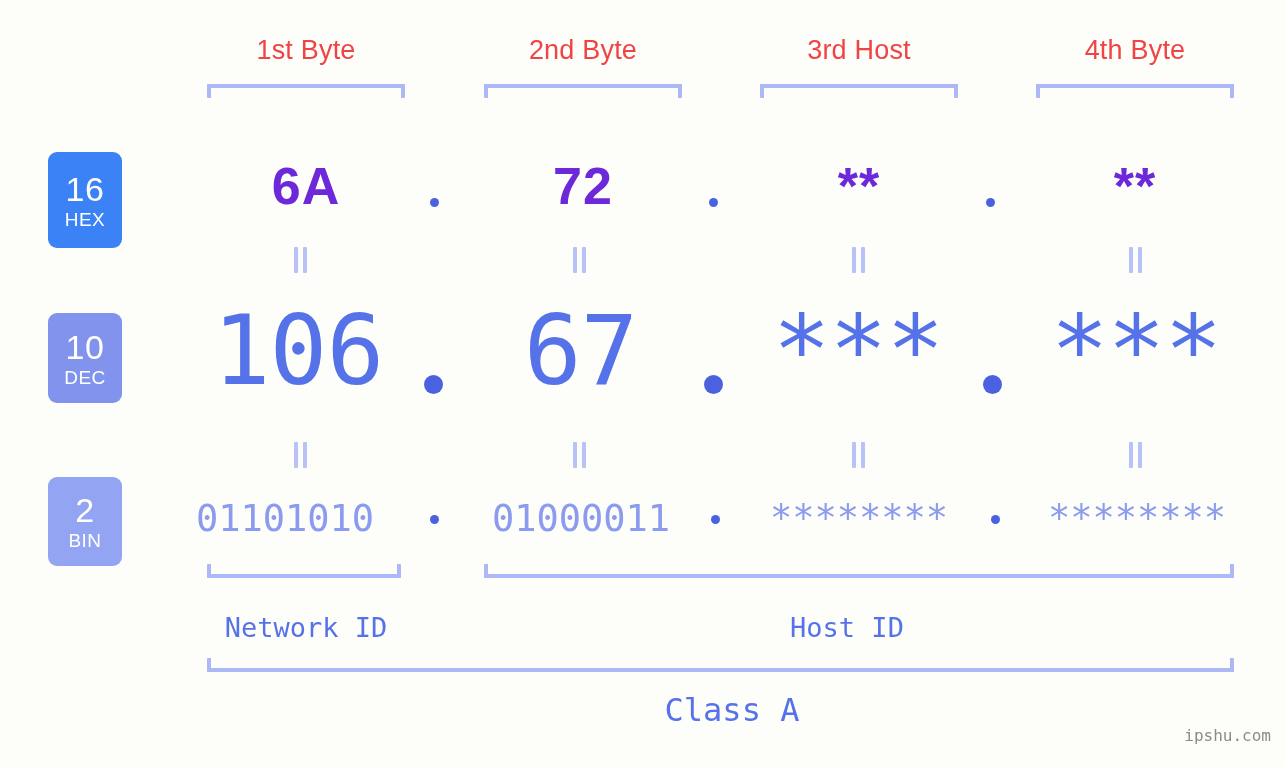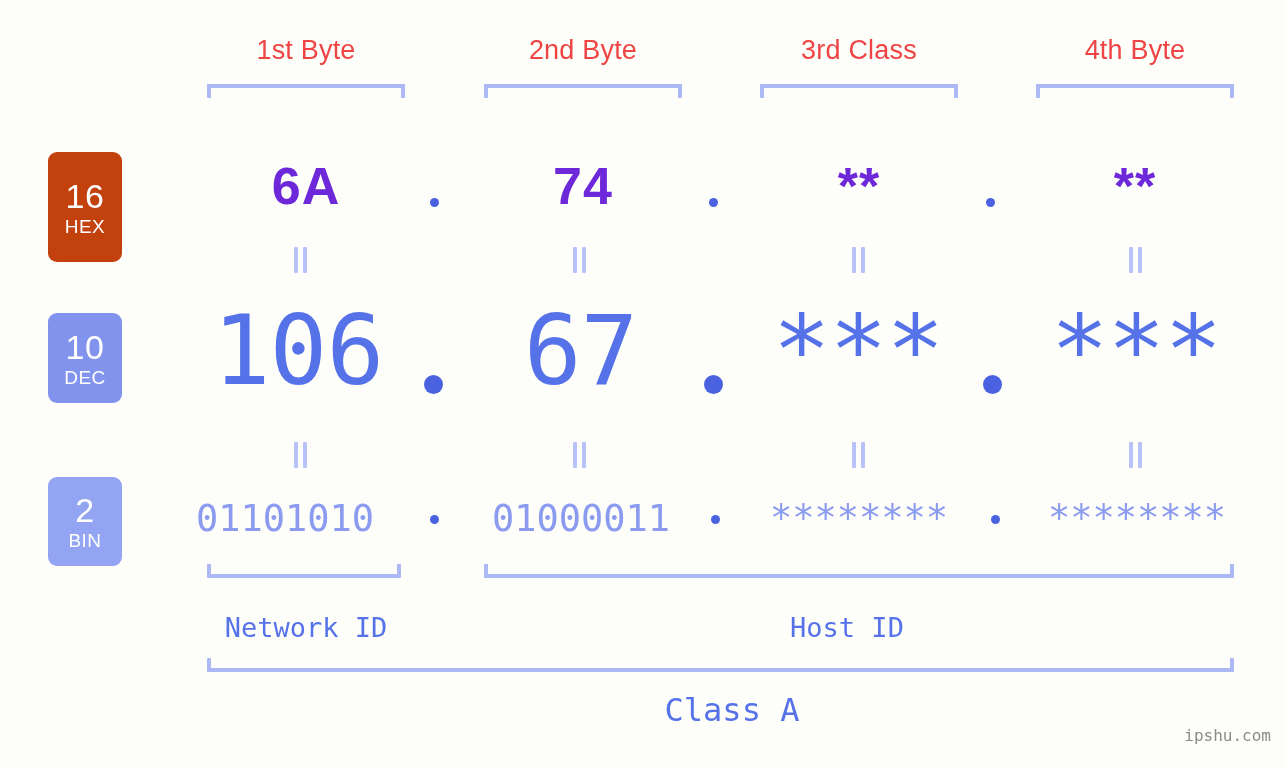--- a/index.html
+++ b/index.html
@@ -72,21 +72,21 @@
     font-size: 34px;
     font-weight: 400;
     letter-spacing: 0.5px;
   }
   .badge .nm {
     font-size: 19px;
     font-weight: 400;
     margin-top: 4px;
     letter-spacing: 0.5px;
   }
-  #badge-hex { left: 48px; top: 152px; height: 110px; background: #c2410c; }
+  #badge-hex { left: 48px; top: 152px; height: 96px; background: #3b82f6; }
   #badge-dec { left: 48px; top: 313px; height: 90px; background: #8193ec; }
   #badge-bin { left: 48px; top: 477px; height: 89px; background: #92a4f2; }
 
   
   .val {
     position: absolute;
     text-align: center;
     white-space: nowrap;
     line-height: 1;
   }
@@ -163,21 +163,21 @@
     white-space: nowrap;
   }
 </style>
 </head>
 <body>
 
 <div class="stage">
 
   <div class="byte-label" style="left:207px; top:35px; width:198px;">1st Byte</div>
   <div class="byte-label" style="left:484px; top:35px; width:198px;">2nd Byte</div>
-  <div class="byte-label" style="left:760px; top:35px; width:198px;">3rd Class</div>
+  <div class="byte-label" style="left:760px; top:35px; width:198px;">3rd Host</div>
   <div class="byte-label" style="left:1036px; top:35px; width:198px;">4th Byte</div>
 
   <div class="bracket-down" style="left:207px; top:84px; width:198px;"></div>
   <div class="bracket-down" style="left:484px; top:84px; width:198px;"></div>
   <div class="bracket-down" style="left:760px; top:84px; width:198px;"></div>
   <div class="bracket-down" style="left:1036px; top:84px; width:198px;"></div>
 
   <div class="badge" id="badge-hex">
     <span class="num">16</span>
     <span class="nm">HEX</span>
@@ -186,21 +186,21 @@
     <span class="num">10</span>
     <span class="nm">DEC</span>
   </div>
   <div class="badge" id="badge-bin">
     <span class="num">2</span>
     <span class="nm">BIN</span>
   </div>
 
   <div class="row-hex">
     <div class="val" style="left:207px; top:160px; width:198px;">6A</div>
-    <div class="val" style="left:484px; top:160px; width:198px;">74</div>
+    <div class="val" style="left:484px; top:160px; width:198px;">72</div>
     <div class="val" style="left:760px; top:160px; width:198px;">**</div>
     <div class="val" style="left:1036px; top:160px; width:198px;">**</div>
 
     <span class="dot dot-sm" style="left:430px; top:198px;"></span>
     <span class="dot dot-sm" style="left:709px; top:198px;"></span>
     <span class="dot dot-sm" style="left:986px; top:198px;"></span>
   </div>
 
   <div class="eq" style="left:293px; top:247px;">
       <i></i>

